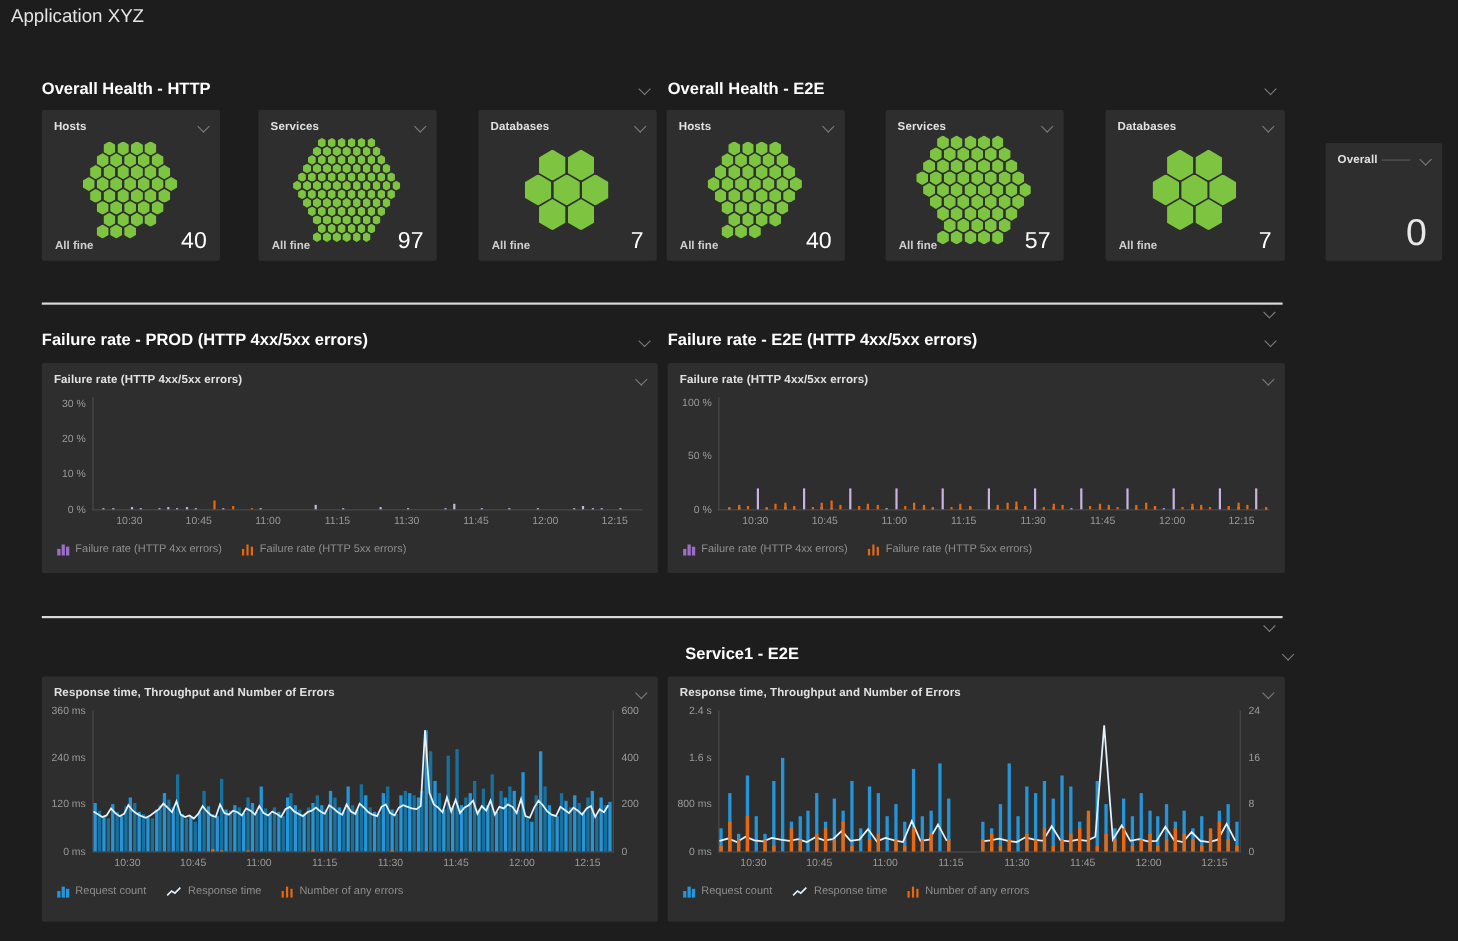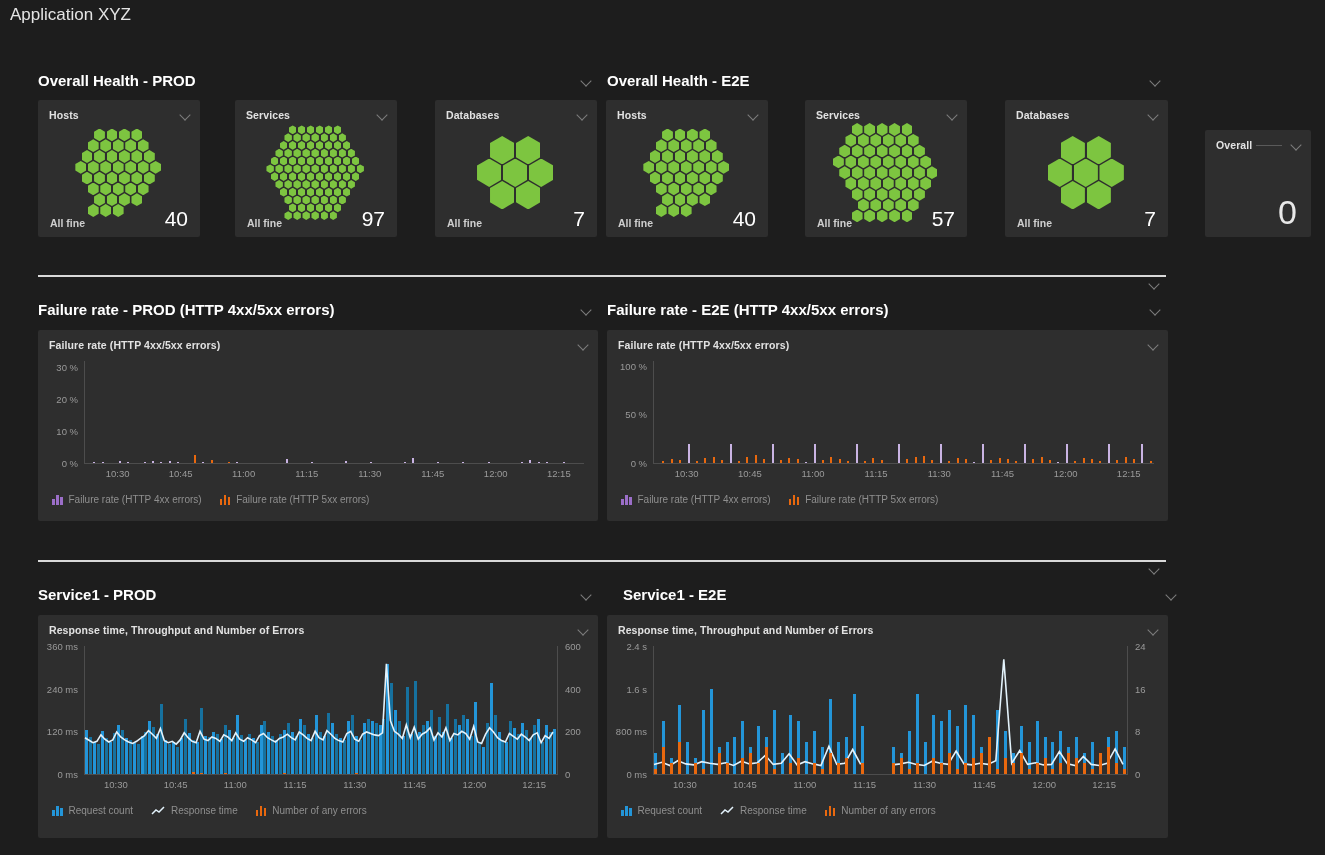--- a/index.html
+++ b/index.html
@@ -44,21 +44,21 @@
   .lbars{display:flex;align-items:flex-end;gap:1.5px;height:11px;}
   .lbars i{display:block;width:2.5px;}
 </style>
 </head>
 <body>
 
 <div class="page">
   <div class="page-title">Application XYZ</div>
 
   <div class="section-header" style="left:38px;top:72px;width:552px;">
-    <span class="st">Overall Health - PROD</span>
+    <span class="st">Overall Health - HTTP</span>
     <span class="chev"></span>
   </div>
   <div class="section-header" style="left:607px;top:72px;width:552px;">
     <span class="st">Overall Health - E2E</span>
     <span class="chev"></span>
   </div>
 
   <div class="tile" style="left:38px;top:100px;width:162px;height:137px;">
     <div class="hex-wrap">
         <div class="hexcell" style="width: 10.8708px; height: 12.8px; left: 74.7646px; top: 60.9px; background: rgb(125, 197, 64);"></div>
@@ -602,24 +602,20 @@
             <i style="height: 8px; background: rgb(233, 104, 14);"></i>
           </span>
           <span class="ltxt">Failure rate (HTTP 5xx errors)</span>
         </div>
       </div>
   </div>
 
   <div class="divider" style="left:38px;top:560px;width:1128px;"></div>
   <span class="chev div-chev" style="left:1150px;top:565px;"></span>
 
-  <div class="section-header" style="left:38px;top:586px;width:552px;">
-    <span class="st">Service1 - PROD</span>
-    <span class="chev"></span>
-  </div>
   <div class="section-header" style="left:623px;top:586px;width:552px;">
     <span class="st">Service1 - E2E</span>
     <span class="chev"></span>
   </div>
 
   <div class="tile chart-tile" style="left:38px;top:615px;width:560px;height:223px;">
     <div class="tile-head">
         <span class="tile-title">Response time, Throughput and Number of Errors</span>
         <span class="chev"></span>
       </div>

